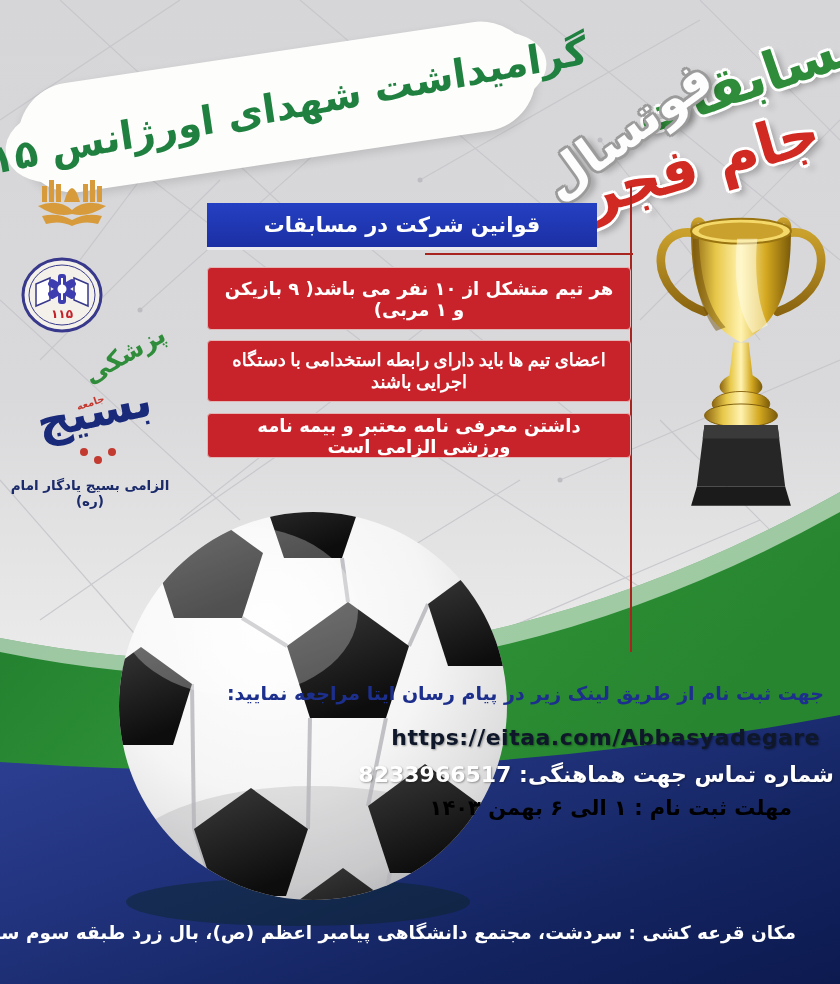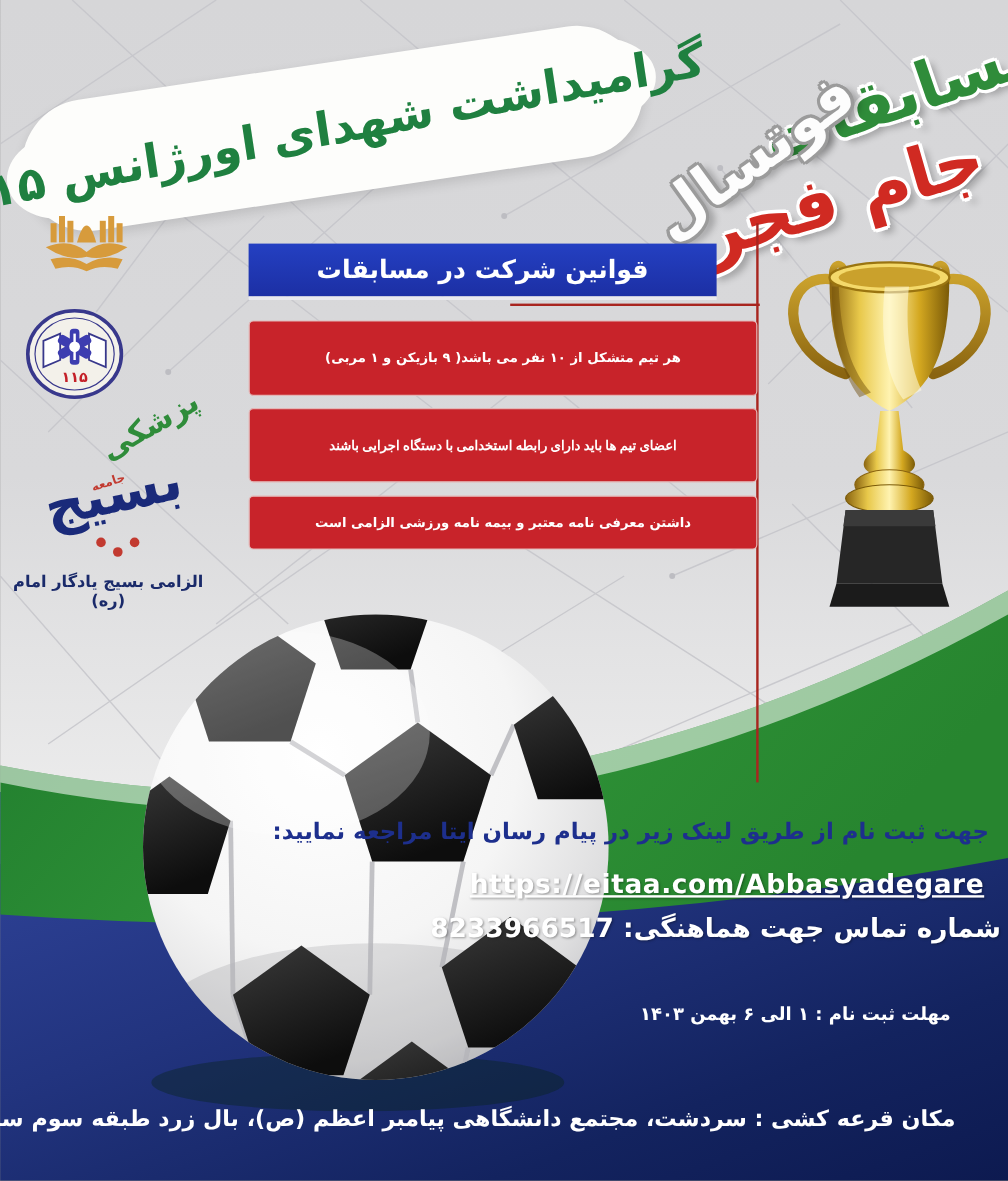--- a/index.html
+++ b/index.html
@@ -45,34 +45,34 @@
   .bz-navy{left:14px;top:52px;font-size:46px;color:#1a2a7a;transform:rotate(-12deg);}
   .bz-dot{position:absolute;width:8px;height:8px;border-radius:50%;background:#c23a30;}
   
   .rules-header{position:absolute;left:207px;top:203px;width:390px;height:44px;
     background:linear-gradient(180deg,#2440c2,#1c2fa4);border-bottom:3px solid #e9e9ee;
     display:flex;align-items:center;justify-content:center;color:#fff;font-size:21px;font-weight:bold;}
   .red-hline{position:absolute;left:425px;top:253px;width:208px;height:2px;background:#a8251f;}
   .red-vline{position:absolute;left:630px;top:186px;width:2px;height:466px;background:#a8251f;}
   .rule-bar{position:absolute;left:207px;width:424px;background:#c8232a;border:1px solid #e3b6b6;
     border-radius:4px;display:flex;align-items:center;justify-content:center;
-    color:#fff;font-size:11px;font-weight:bold;text-align:center;padding:0 14px;box-sizing:border-box;}
+    color:#fff;font-size:18px;font-weight:bold;text-align:center;padding:0 14px;box-sizing:border-box;}
   .rb1{top:267px;height:63px;}
   .rb2{top:340px;height:62px;font-family:Liberation Serif, serif;}
   .rb3{top:413px;height:45px;}
   
   .trophy{position:absolute;left:645px;top:196px;}
   .ball{position:absolute;left:103px;top:496px;}
   
   .ft{position:absolute;white-space:nowrap;font-weight:bold;}
   .f-instr{right:16px;top:682px;font-size:19px;color:#1d2f8d;}
-  .f-link{right:20px;top:725px;font-size:22px;color:#ffffff;direction:ltr;letter-spacing:.5px;
-    text-shadow:1px 1px 2px rgba(0,0,0,.35);text-decoration:underline;}
+  .f-link{right:20px;top:725px;font-size:22px;color:#0f172a;direction:ltr;letter-spacing:.5px;
+    text-shadow:1px 1px 2px rgba(0,0,0,.35);}
   .f-phone{right:6px;top:762px;font-size:22px;color:#fff;text-shadow:1px 1px 2px rgba(0,0,0,.35);}
-  .f-deadline{right:48px;top:836px;font-size:15px;color:#ffffff;}
+  .f-deadline{right:48px;top:796px;font-size:21px;color:#000000;}
   .f-draw{right:48px;top:868px;color:#fff;}
   .f-draw .lbl{font-size:21px;vertical-align:middle;}
   .f-draw .val{font-size:30px;vertical-align:middle;background:rgba(8,16,58,.5);
     padding:1px 10px 3px;border-radius:3px;margin-right:6px;display:inline-block;}
   .f-loc{right:44px;top:922px;font-size:18.5px;color:#fff;}
 </style>
 </head>
 <body>
 
 <div class="poster">

